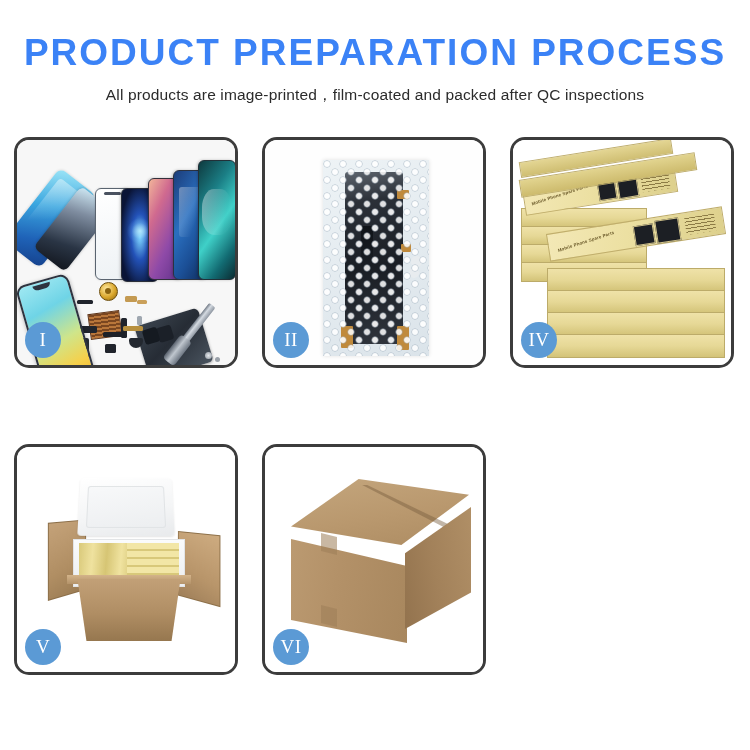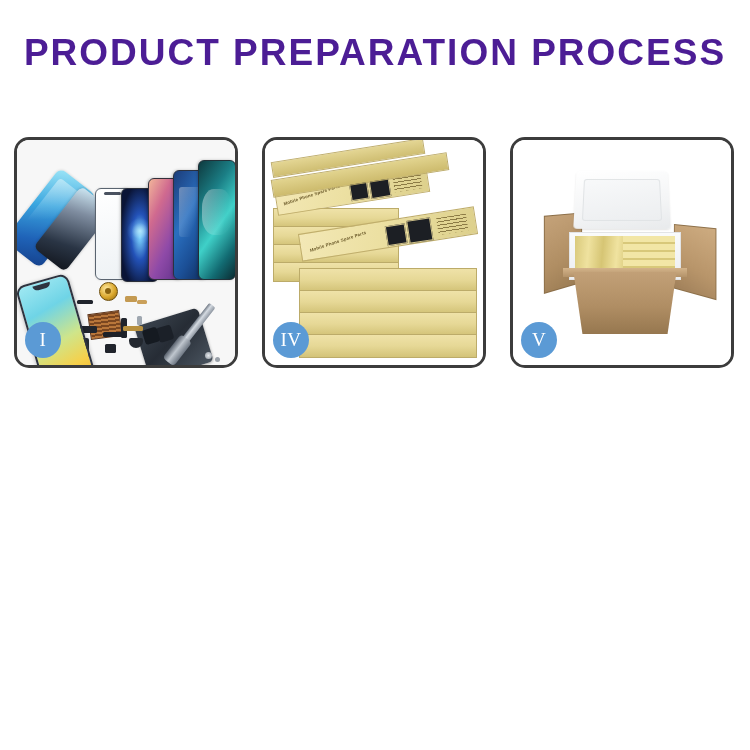--- a/index.html
+++ b/index.html
@@ -14,21 +14,21 @@
     position: relative;
   }
 
   
   .header { text-align: center; padding-top: 34px; }
   .title {
     font-family: "Liberation Sans", sans-serif;
     font-size: 37px;
     font-weight: 700;
     letter-spacing: 2.0px;
-    color: #4c1d95;
+    color: #3b82f6;
     line-height: 1;
     white-space: nowrap;
   }
   .subtitle {
     margin-top: 14px;
     font-size: 15.5px;
     font-weight: 400;
     color: #2b2b2b;
     letter-spacing: 0.15px;
     white-space: nowrap;
@@ -415,20 +415,21 @@
     position:absolute; background: rgba(157,126,88,.55);
   }
   .tp1{ left:56px; top:88px; width:16px; height:18px; transform: skewY(14deg); }
   .tp2{ left:56px; top:160px; width:16px; height:18px; transform: skewY(14deg); }
 </style>
 </head>
 <body>
 
 <div class="header">
   <div class="title">PRODUCT PREPARATION PROCESS</div>
+  <div class="subtitle">All products are image-printed，film-coated and packed after QC inspections</div>
 </div>
 
 <div class="grid">
 
   <div class="panel p1">
     <div class="photo">
       <div class="film"></div>
       <div class="film2"></div>
       <div class="glass"></div>
       <div class="ph ph-a"></div>
@@ -450,20 +451,35 @@
       <div class="prt pr9"></div>
       <div class="prt pr10"></div>
       <div class="prt pr11"></div>
       <div class="prt pr12"></div>
       <div class="screwdriver"></div>
       <div class="screws"></div>
     </div>
     <div class="badge">I</div>
   </div>
 
+  <div class="panel p2">
+    <div class="photo">
+      <div class="bag">
+        <div class="part-inside"></div>
+        <div class="flx f1"></div>
+        <div class="flx f2"></div>
+        <div class="wht w1"></div>
+        <div class="wht w2"></div>
+        <div class="bubbles"></div>
+      </div>
+      <div class="flx f3"></div>
+      <div class="flx f4"></div>
+    </div>
+    <div class="badge">II</div>
+  </div>
 
 
   <div class="panel p4">
     <div class="photo">
       <div class="stack">
         <div class="bx s1"></div>
         <div class="bx s2"></div>
         <div class="bx s3"></div>
         <div class="bx s4"></div>
         <div class="bx s5"></div>
@@ -497,14 +513,25 @@
       <div class="flap-r"></div>
       <div class="foam-lid5"></div>
       <div class="foam-body"></div>
       <div class="yel-boxes"></div>
       <div class="carton-rim"></div>
       <div class="carton-front"></div>
     </div>
     <div class="badge">V</div>
   </div>
 
+  <div class="panel p6">
+    <div class="photo">
+      <div class="box-top"></div>
+      <div class="box-seam"></div>
+      <div class="box-left"></div>
+      <div class="box-right"></div>
+      <div class="tape tp1"></div>
+      <div class="tape tp2"></div>
+    </div>
+    <div class="badge">VI</div>
+  </div>
 
 </div>
 
 </body></html>

